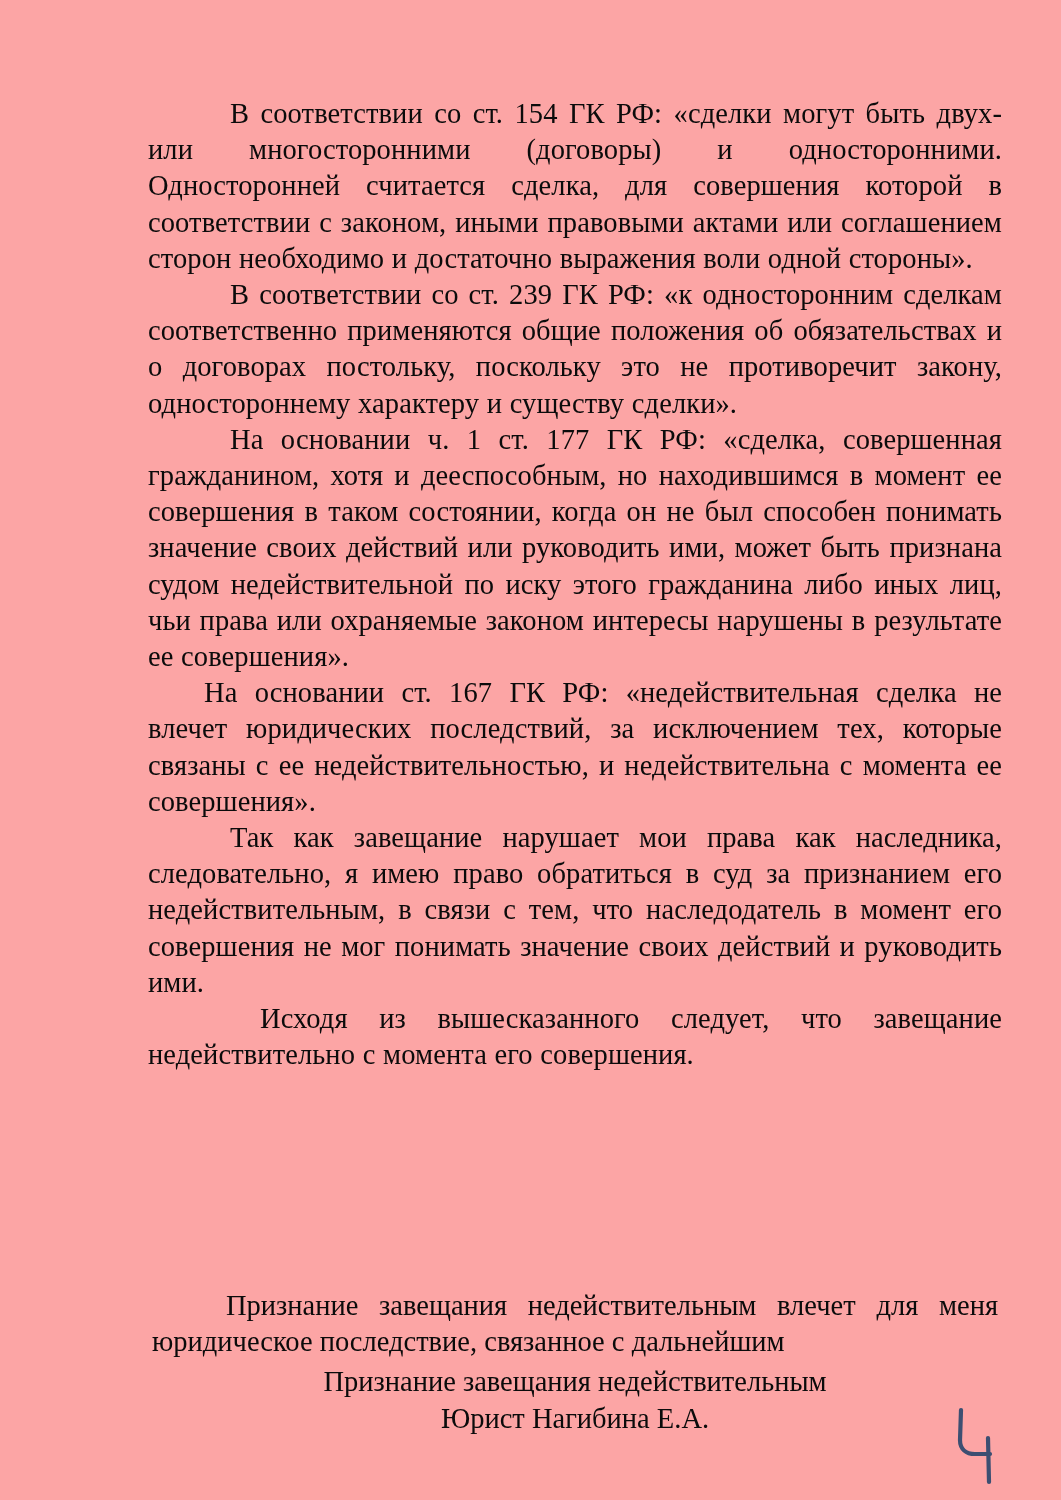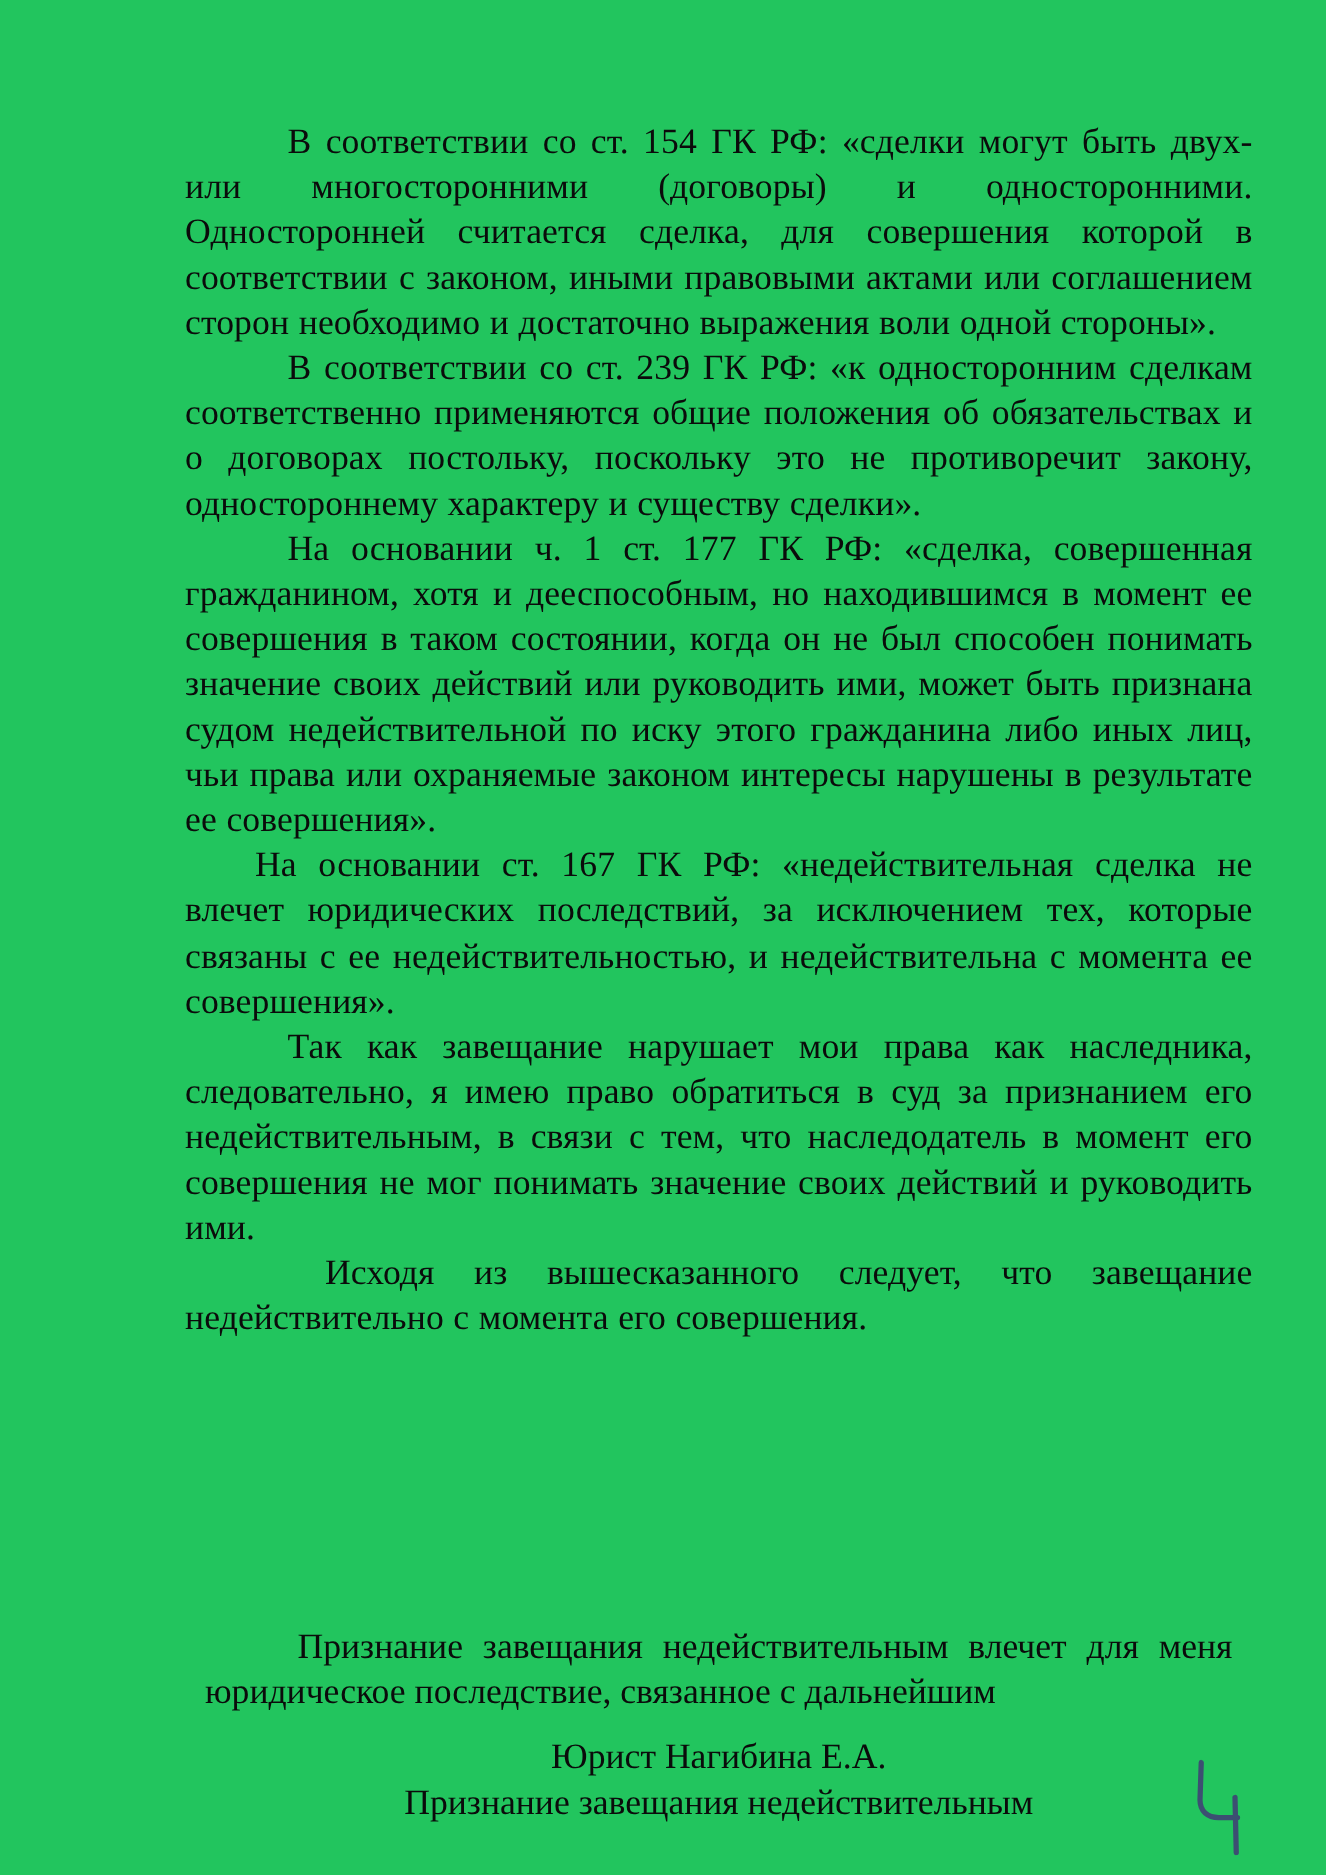--- a/index.html
+++ b/index.html
@@ -9,21 +9,21 @@
     background: #ffffff;
   }
   body {
     font-family: "Liberation Serif", "DejaVu Serif", serif;
     color: #0b0b0b;
   }
   .page {
     position: relative;
     width: 1061px;
     height: 1500px;
-    background: #22c55e;
+    background: #fca5a5;
     overflow: hidden;
     box-sizing: border-box;
   }
   .doc-body {
     position: absolute;
     left: 148px;
     top: 96px;
     width: 854px;
   }
   p.para {
@@ -52,21 +52,21 @@
     margin: 0 3px;
   }
 
   .footer-block {
     position: absolute;
     left: 148px;
     top: 1284px;
     width: 854px;
   }
   .footer-para {
-    margin: 16px;
+    margin: 4px;
     font-size: 28.5px;
     line-height: 36.2px;
     text-align: justify;
     text-indent: 74px;
   }
   .footer-centered {
     margin: 0;
     font-size: 28.5px;
     line-height: 36.2px;
     text-align: center;
@@ -96,22 +96,22 @@
     <p class="para indent-55">На основании ст. 167 ГК РФ: «недействительная сделка не влечет юридических последствий, за исключением тех, которые связаны с ее недействительностью, и недействительна с момента ее совершения».</p>
 
     <p class="para indent-80">Так как завещание нарушает мои права как наследника, следовательно, я имею право обратиться в суд за признанием его недействительным, в связи с тем, что наследодатель в момент его совершения не мог понимать значение своих действий и руководить ими.</p>
 
     <p class="para indent-110">Исходя из вышесказанного следует, что завещание недействительно с момента его совершения.</p>
 
   </div>
 
   <div class="footer-block">
     <p class="footer-para">Признание завещания недействительным влечет для меня юридическое последствие, связанное с дальнейшим</p>
+    <p class="footer-centered">Признание завещания недействительным</p>
     <p class="footer-centered">Юрист Нагибина Е.А.</p>
-    <p class="footer-centered">Признание завещания недействительным</p>
   </div>
 
   <div class="page-number-hand">
     <svg width="70" height="84" viewBox="0 0 70 84" fill="none" xmlns="http://www.w3.org/2000/svg">
       <path d="M13 6 L12 36 C12 45 18 50 27 50 L42 50" stroke="#3c4f72" stroke-width="4.2" stroke-linecap="round" stroke-linejoin="round" fill="none"></path>
       <path d="M40 34 L41 78" stroke="#3c4f72" stroke-width="4.2" stroke-linecap="round" fill="none"></path>
     </svg>
   </div>
 
 </div>

